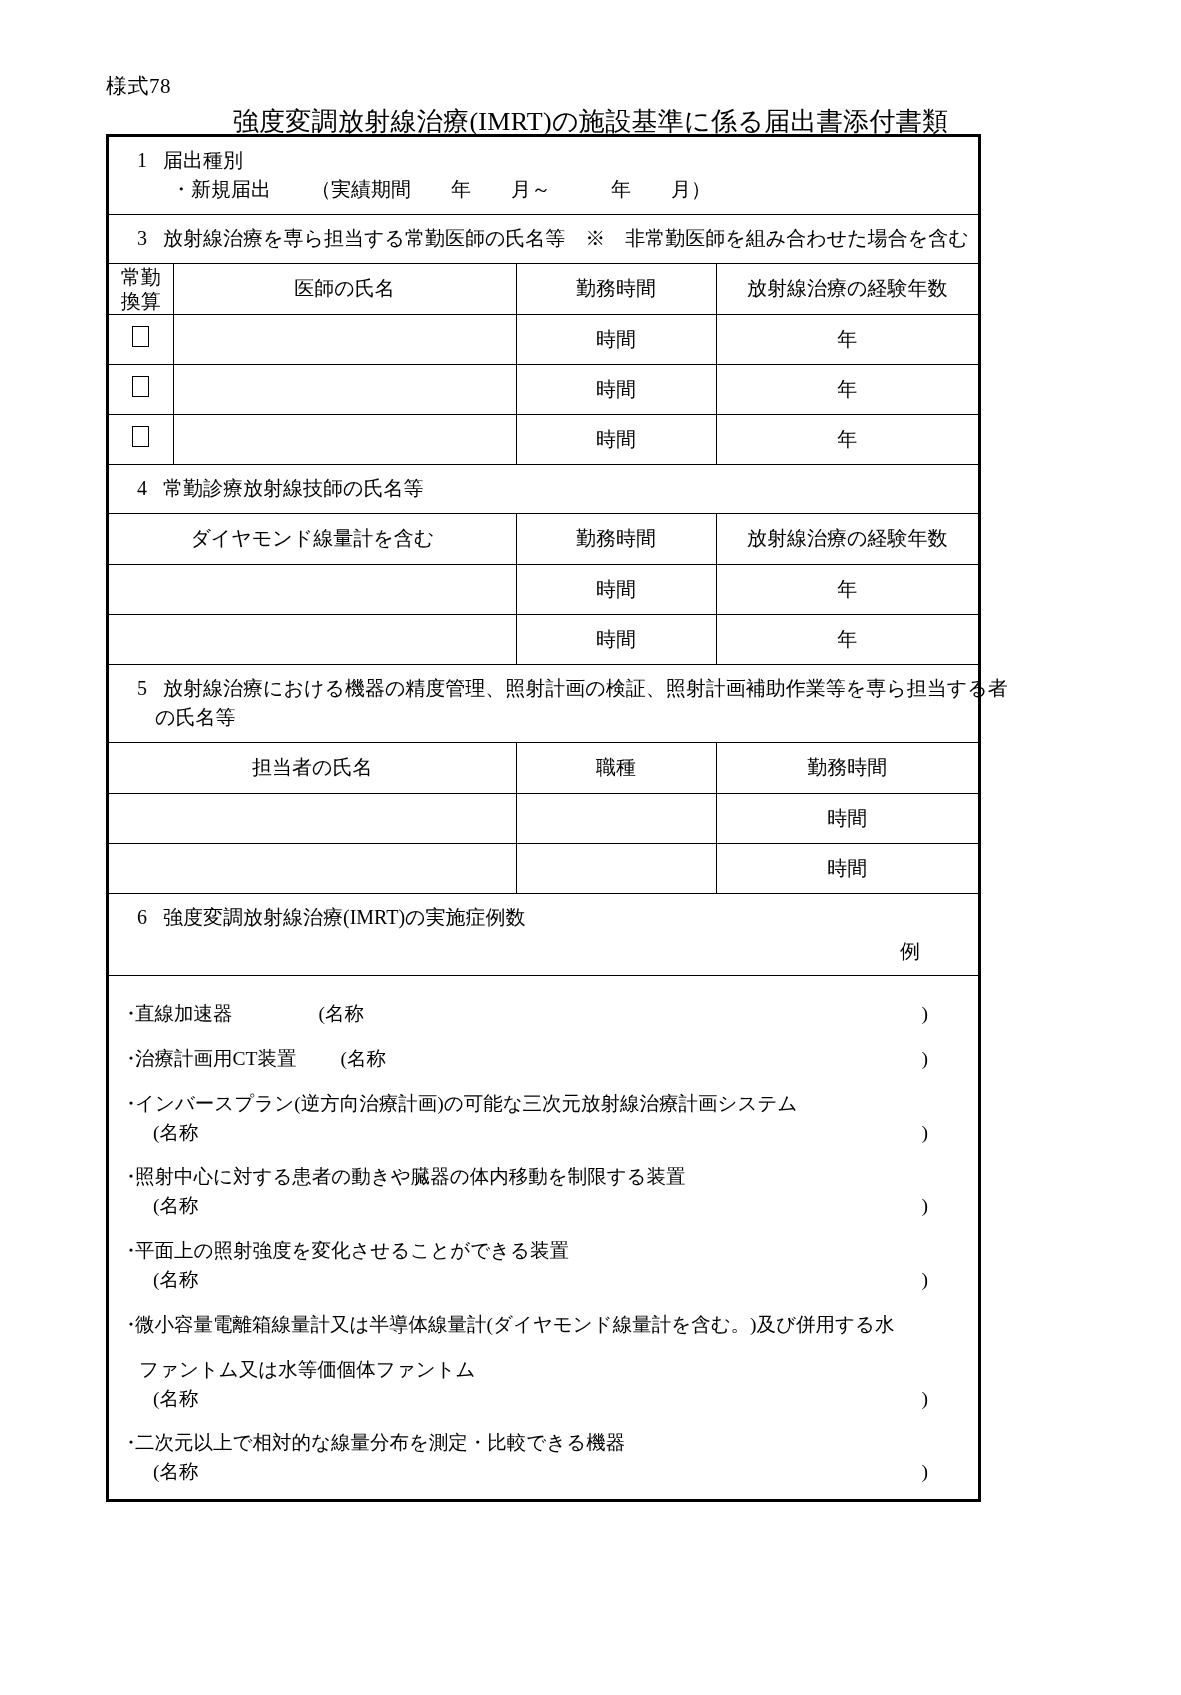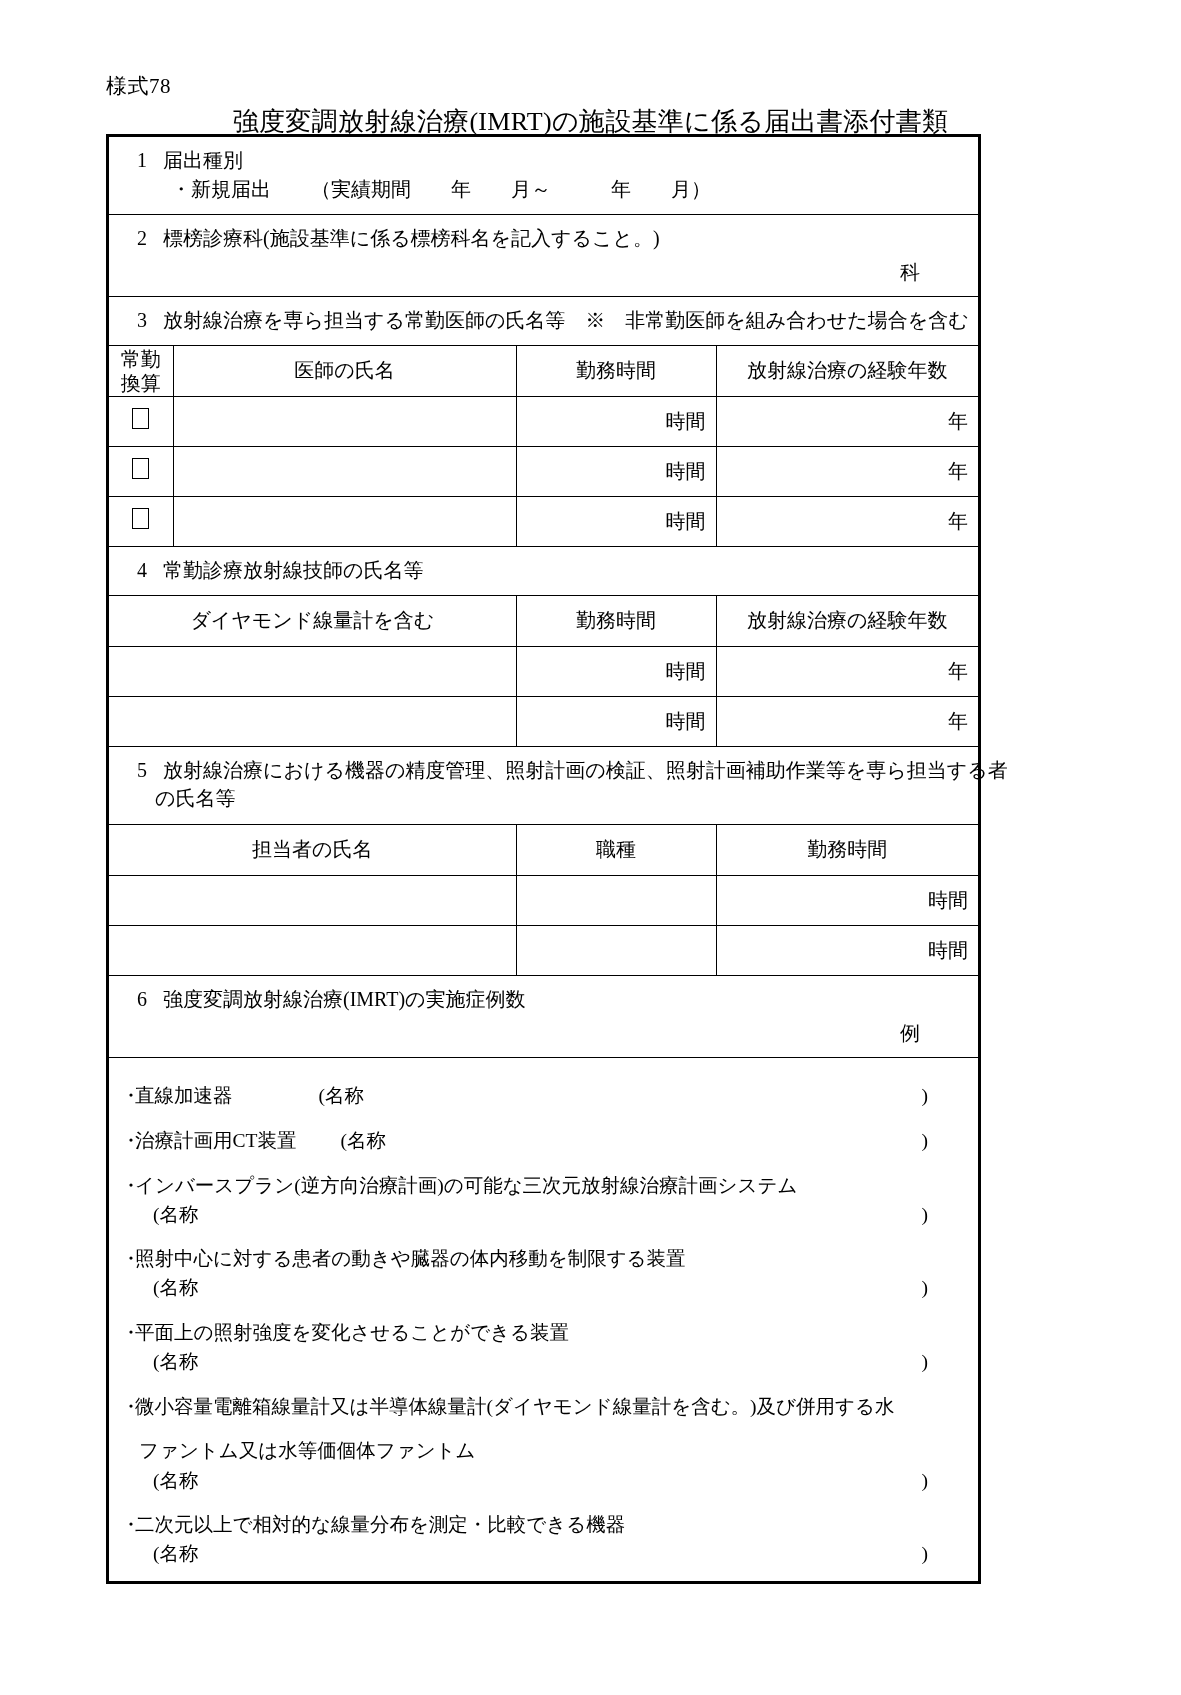--- a/index.html
+++ b/index.html
@@ -95,21 +95,21 @@
   table.grid td.nb-r { border-right: none; }
   table.grid tr:first-child td { border-top: none; }
   table.grid tr:last-child td { border-bottom: none; }
   td.hd { text-align: center; }
   td.hd2 {
     text-align: center;
     line-height: 1.2;
     font-size: 19px;
     padding: 0 2px;
   }
-  td.ru { text-align: right; font-family: Liberation Mono, monospace; }
+  td.ru { text-align: center; font-family: Liberation Mono, monospace; }
   td.blank { }
   .chk {
     display: inline-block;
     width: 17px;
     height: 21px;
     border: 1.5px solid #000;
     box-sizing: border-box;
   }
   td.chkcell { text-align: center; }
   
@@ -134,45 +134,39 @@
     font-size: 19.5px;
     line-height: 1.48;
     padding-left: 32px;
     position: relative;
     white-space: nowrap;
   }
   .paren-right {
     position: absolute;
     right: 38px;
   }
-  .cont-indent { padding-left: 18px; font-family: Liberation Mono, monospace; }
+  .cont-indent { padding-left: 18px; }
 </style>
 </head>
 <body>
 
 <div class="page">
 
   <div class="form-id">様式78</div>
   <div class="doc-title">強度変調放射線治療(IMRT)の施設基準に係る届出書添付書類</div>
 
   <div class="frame">
 
     <div class="sec sec-pad">
       <div class="lead">
         <span class="num">1</span><span>届出種別</span>
       </div>
       <div class="sub">・新規届出　　（実績期間　　年　　月～　　　年　　月）</div>
     </div>
 
-    <div class="sec sec-pad">
-      <div class="lead">
-        <span class="num">2</span><span>標榜診療科(施設基準に係る標榜科名を記入すること。)</span>
-      </div>
-      <div class="unit-right">科</div>
-    </div>
 
     <div class="sec sec-pad">
       <div class="lead">
         <span class="num">3</span><span>放射線治療を専ら担当する常勤医師の氏名等　※　非常勤医師を組み合わせた場合を含む</span>
       </div>
     </div>
 
     <div class="sec">
       <table class="grid">
         <colgroup>

